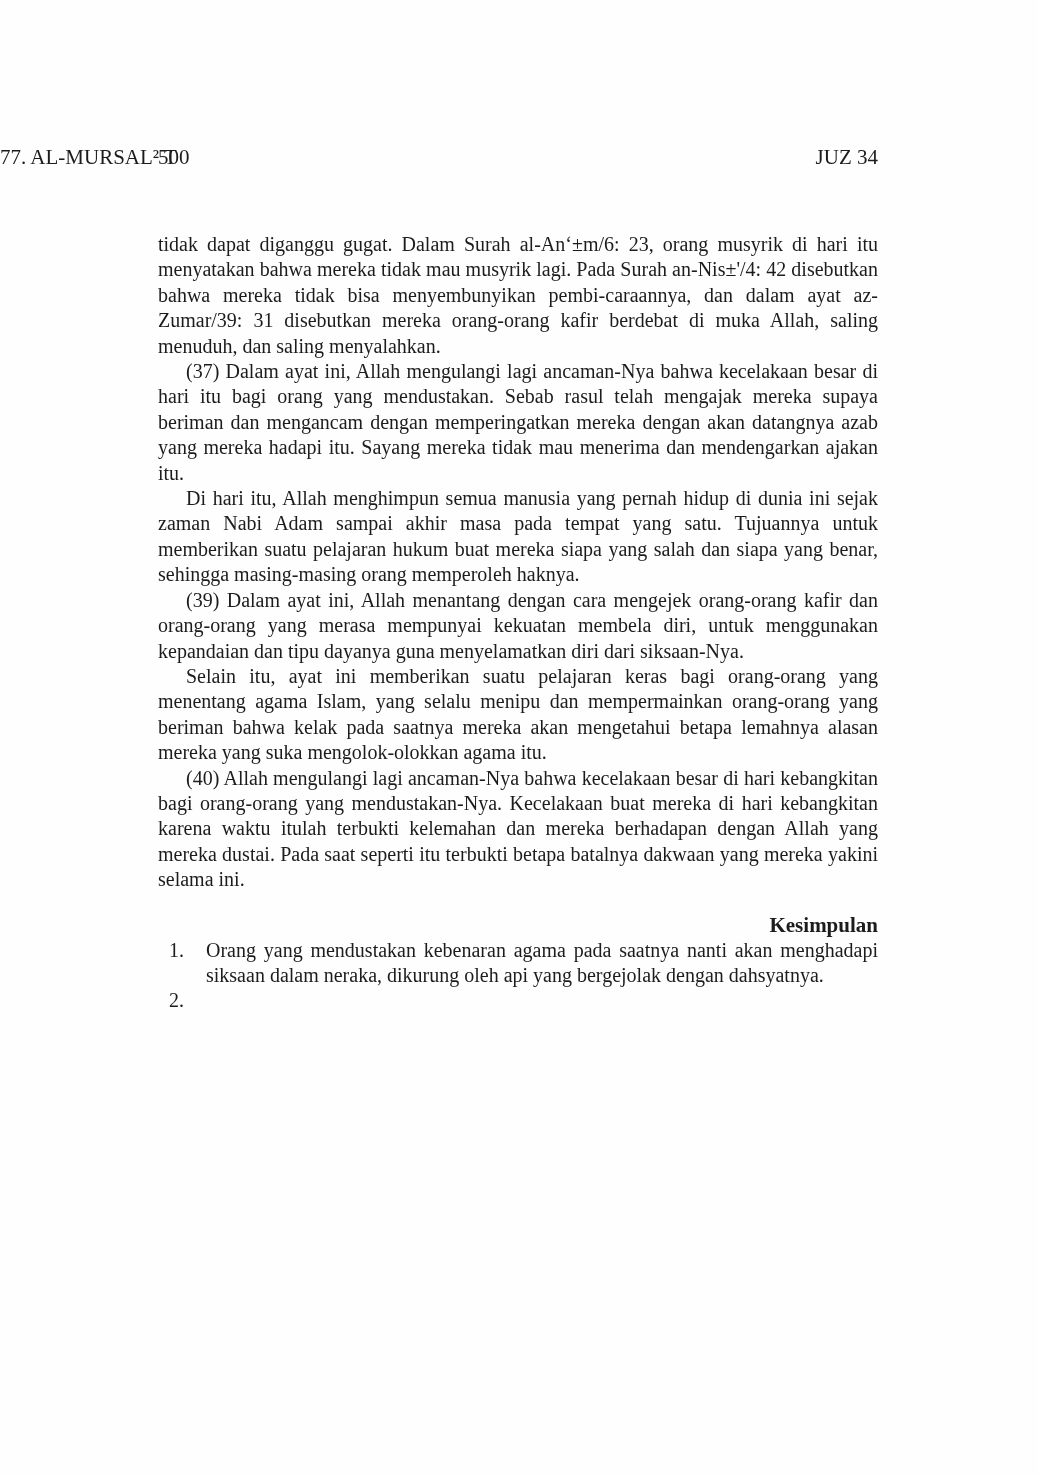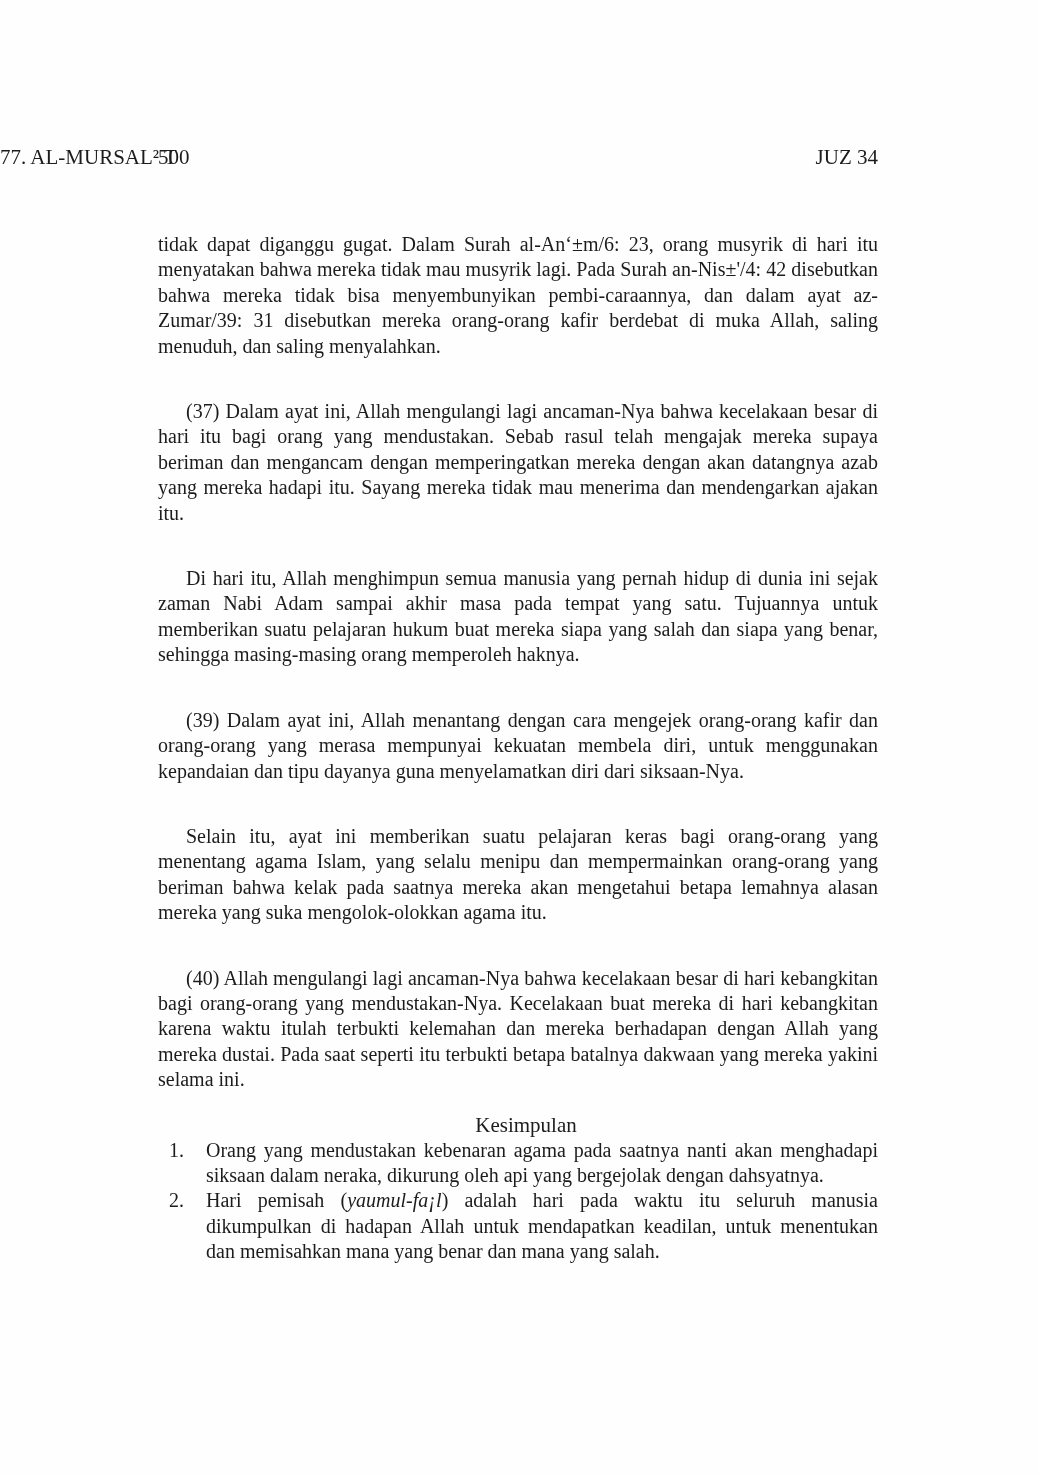--- a/index.html
+++ b/index.html
@@ -36,28 +36,27 @@
     margin-top: 62px;
     font-size: 20px;
     line-height: 25.4px;
     text-align: justify;
   }
   .body-text p {
     margin: 0;
   }
   .body-text p.indent {
     text-indent: 28px;
-    margin-top: 40px;
   }
   .conclusion-heading {
     margin: 19px 0 0 16px;
     font-size: 21px;
     line-height: 26px;
-    font-weight: normal;
-    text-align: center;
+    font-weight: bold;
+    text-align: right;
   }
   .conclusion-list {
     margin: 0;
     padding: 0;
     list-style: none;
   }
   .conclusion-list li {
     position: relative;
     padding-left: 48px;
     text-align: justify;
@@ -92,18 +91,17 @@
 
     <h2 class="conclusion-heading">Kesimpulan</h2>
 
     <ol class="conclusion-list">
       <li>
         <span class="num">1.</span>
         <span class="litext">Orang yang mendustakan kebenaran agama pada saatnya nanti akan menghadapi siksaan dalam neraka, dikurung oleh api yang bergejolak dengan dahsyatnya.</span>
       </li>
       <li>
         <span class="num">2.</span>
-        <span class="litext"><span>Hari pemisah (</span><em>yaumul-fa¡l</em><span>) adalah hari pada waktu itu seluruh manusia dikumpulkan di hadapan Allah untuk mendapatkan keadilan, untuk menentukan dan memisahkan mana yang benar dan mana yang salah.</span></span>
       </li>
     </ol>
   </div>
 
 </div>
 
 </body></html>

